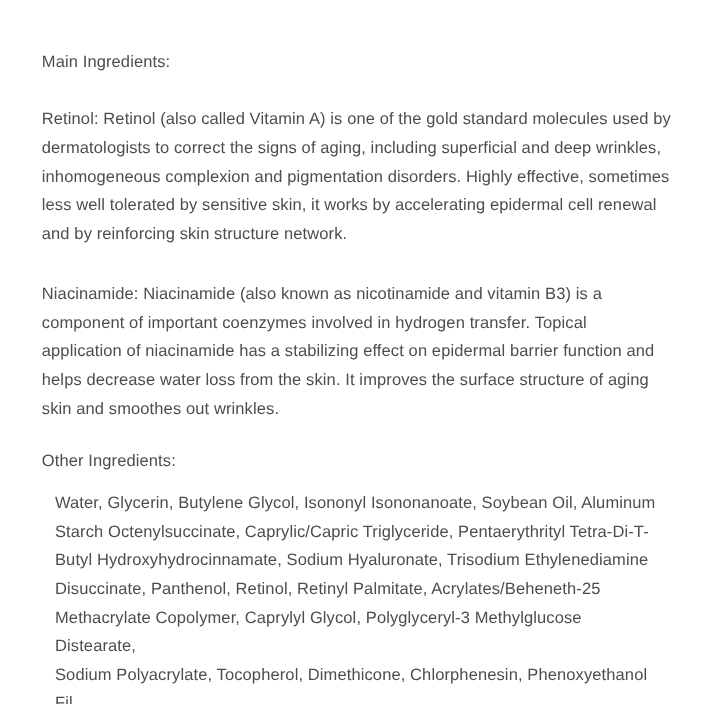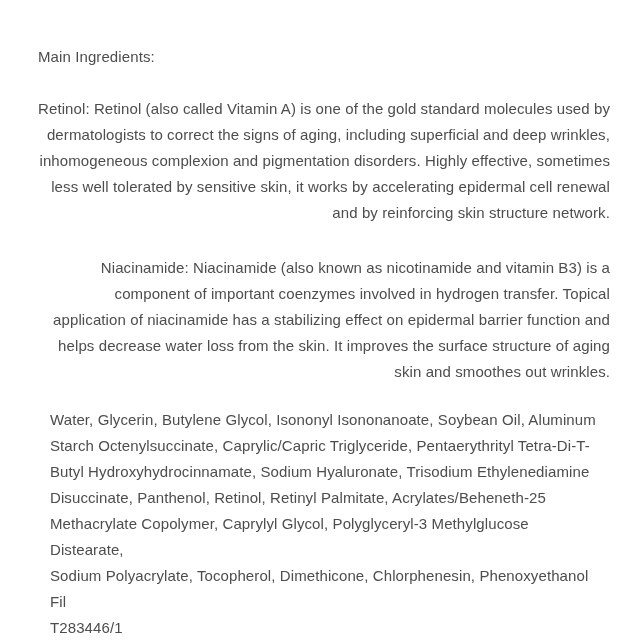--- a/index.html
+++ b/index.html
@@ -29,21 +29,20 @@
   }
   .heading-main {
     margin: 0 0 26px 0;
   }
   .heading-other {
     margin: 0;
   }
   .para {
     white-space: pre-line;
     margin: 0;
-    text-align: right;
   }
   .para-retinol {
     margin-bottom: 29px;
   }
   .para-niacinamide {
     margin-bottom: 22px;
   }
   .ingredients-list {
     white-space: pre-line;
     margin: 12px;
@@ -61,20 +60,21 @@
 inhomogeneous complexion and pigmentation disorders. Highly effective, sometimes
 less well tolerated by sensitive skin, it works by accelerating epidermal cell renewal
 and by reinforcing skin structure network.</p>
 
   <p class="para para-niacinamide">Niacinamide: Niacinamide (also known as nicotinamide and vitamin B3) is a
 component of important coenzymes involved in hydrogen transfer. Topical
 application of niacinamide has a stabilizing effect on epidermal barrier function and
 helps decrease water loss from the skin. It improves the surface structure of aging
 skin and smoothes out wrinkles.</p>
 
+  <p class="heading heading-other">Other Ingredients:</p>
 
   <p class="ingredients-list">Water, Glycerin, Butylene Glycol, Isononyl Isononanoate, Soybean Oil, Aluminum
 Starch Octenylsuccinate, Caprylic/Capric Triglyceride, Pentaerythrityl Tetra-Di-T-
 Butyl Hydroxyhydrocinnamate, Sodium Hyaluronate, Trisodium Ethylenediamine
 Disuccinate, Panthenol, Retinol, Retinyl Palmitate, Acrylates/Beheneth-25
 Methacrylate Copolymer, Caprylyl Glycol, Polyglyceryl-3 Methylglucose Distearate,
 Sodium Polyacrylate, Tocopherol, Dimethicone, Chlorphenesin, Phenoxyethanol Fil
 T283446/1</p>
 
 </div>

